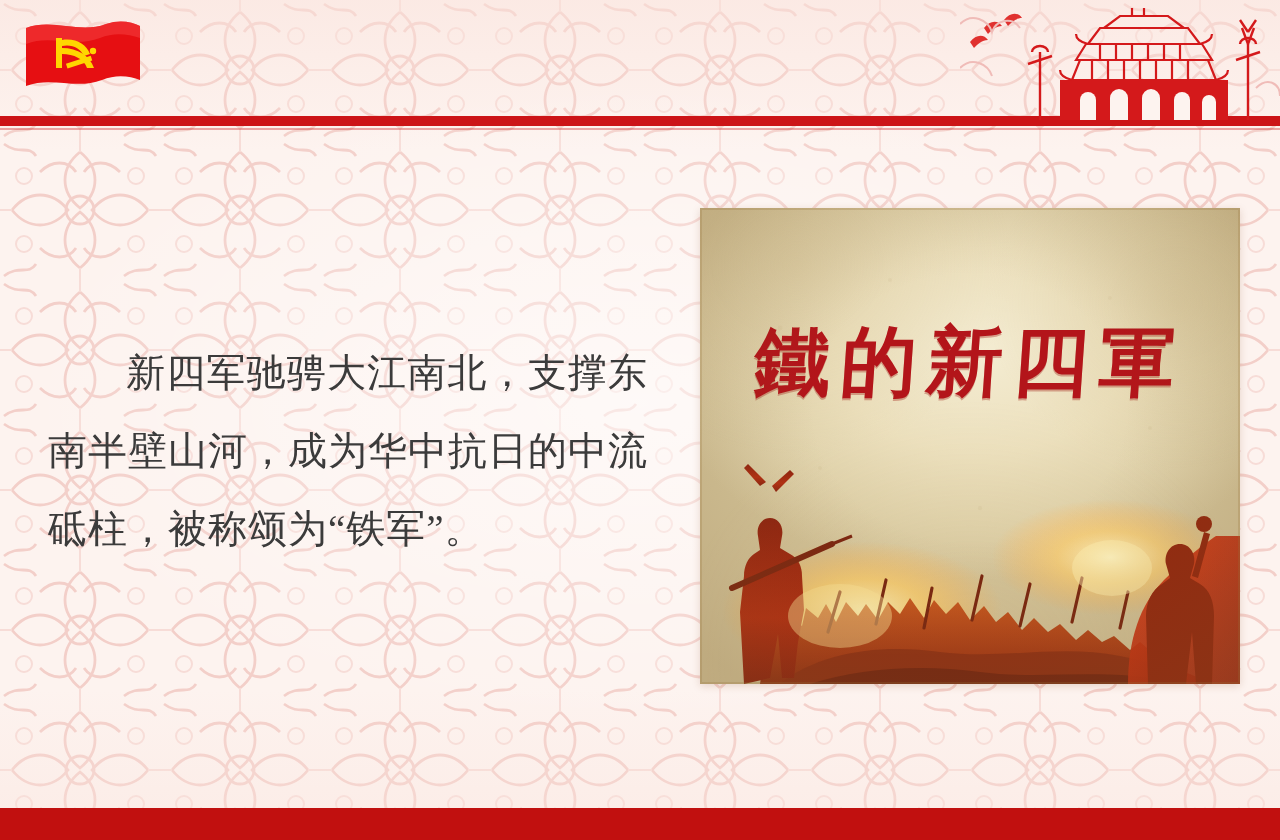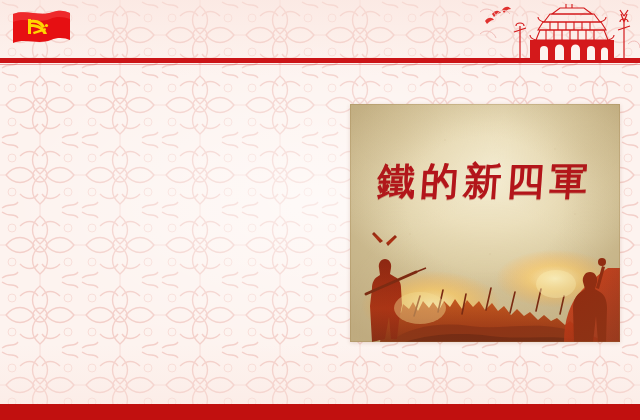--- a/index.html
+++ b/index.html
@@ -257,20 +257,23 @@
       <path d="M5 21 C 8 17, 12 17, 14 20 C 11 20, 9 22, 7 24 Z"></path>
     </g>
 
     <g fill="none" stroke="#f0bcb8" stroke-width="1">
       <path d="M0 12 c6-6 14-2 16 4 c2-6 10-8 14-2"></path>
       <path d="M0 34 c6-6 14-2 16 4"></path>
       <path d="M148 44 c6-6 12-2 12 4"></path>
     </g>
   </svg>
 
+  <div class="copy">
+    <span class="indent"></span><span>新四军驰骋大江南北，支撑东南半壁山河，成为华中抗日的中流砥柱，被称颂为“铁军”。</span>
+  </div>
 
   <div class="photo">
     <div class="photo-paper"></div>
 
     <svg class="photo-grain" viewBox="0 0 270 238" preserveAspectRatio="none" xmlns="http://www.w3.org/2000/svg">
       <defs>
         <radialGradient id="stain1" cx="18%" cy="12%" r="40%">
           <stop offset="0%" stop-color="#cdb888" stop-opacity="0.55"></stop>
           <stop offset="100%" stop-color="#cdb888" stop-opacity="0"></stop>
         </radialGradient>

